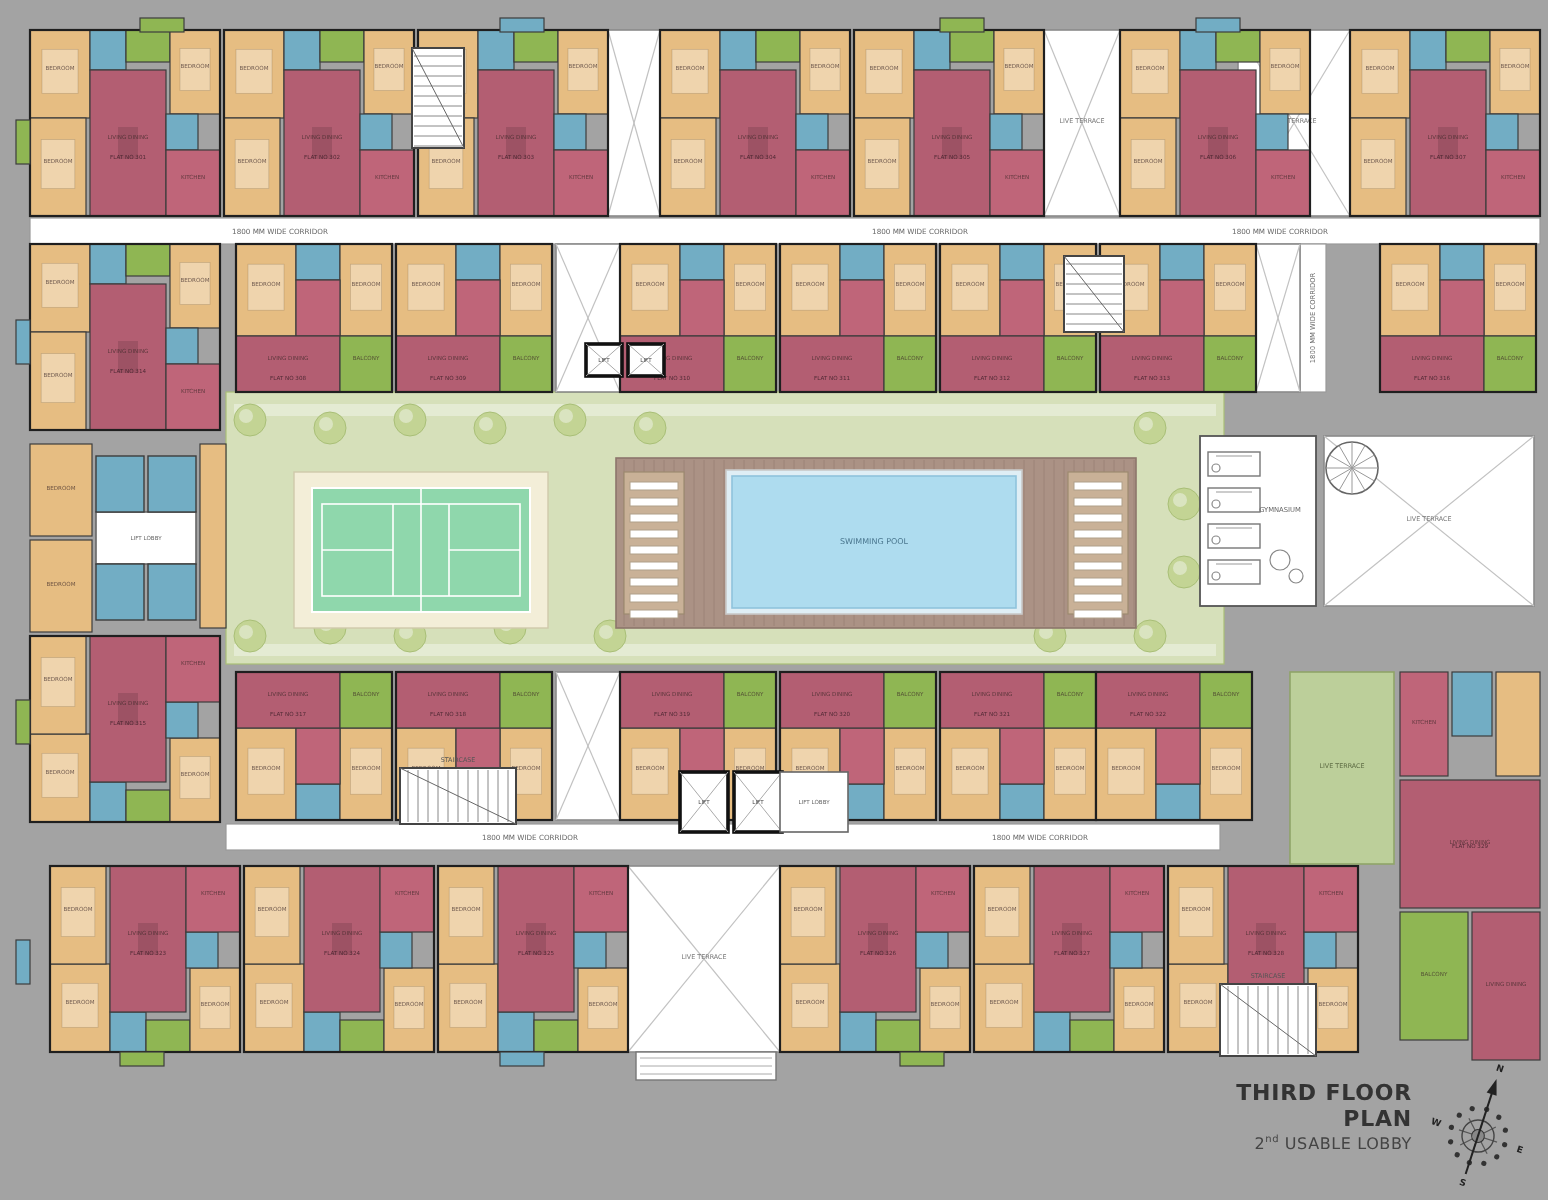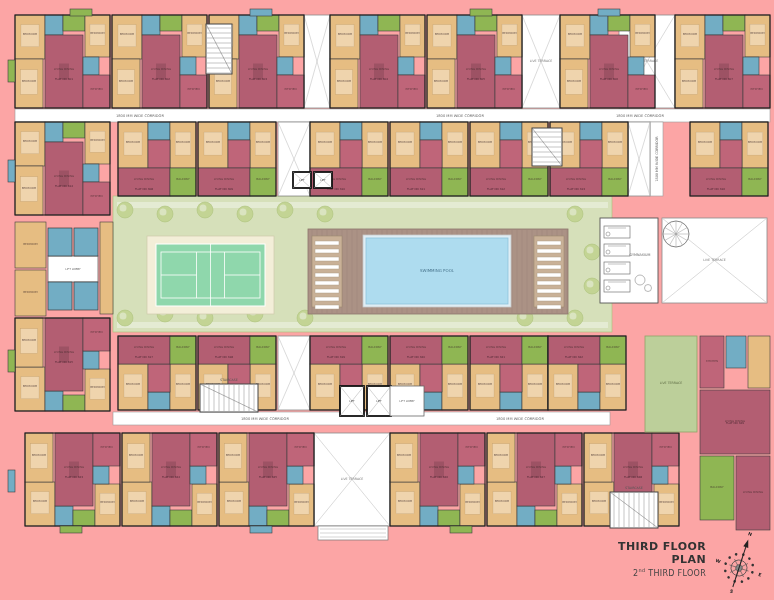--- a/index.html
+++ b/index.html
@@ -1,16 +1,16 @@
 <!DOCTYPE html>
 <html><head>
 <meta charset="utf-8">
 <style>
   html,body{margin:0;padding:0;background:#fff;}
-  #stage{position:relative;width:774px;height:600px;background:#fca5a5;overflow:hidden;
+  #stage{position:relative;width:774px;height:600px;background:#a3a3a3;overflow:hidden;
          font-family:"DejaVu Sans","Liberation Sans",sans-serif;}
   #plan{position:absolute;left:0;top:0;}
   #titleblock{position:absolute;left:584px;top:540px;width:122px;text-align:right;color:#3a3a3a;}
   #titleblock .t1{font-size:11px;font-weight:bold;letter-spacing:.4px;color:#333;}
   #titleblock .t2{font-size:8px;letter-spacing:.3px;margin-top:1px;color:#444;}
   #titleblock sup{font-size:5px;}
   svg text{font-family:"DejaVu Sans","Liberation Sans",sans-serif;}
 </style>
 </head>
 <body>
@@ -935,15 +935,15 @@
         <line x1="0" y1="20" x2="0" y2="-24" stroke="#222" stroke-width="1"></line>
         <polygon points="0,-30 -2.6,-22 2.6,-22" fill="#222"></polygon>
         <text x="0" y="-34" font-size="4.5" fill="#222" text-anchor="middle" font-weight="bold">N</text>
         <text x="22" y="1.5" font-size="4.5" fill="#222" text-anchor="middle" font-weight="bold">E</text>
         <text x="0" y="26" font-size="4.5" fill="#222" text-anchor="middle" font-weight="bold">S</text>
         <text x="-22" y="1.5" font-size="4.5" fill="#222" text-anchor="middle" font-weight="bold">W</text>
       </g>
     </svg>
   <div id="titleblock">
     <div class="t1">THIRD FLOOR PLAN</div>
-    <div class="t2"><span>2</span><sup>nd</sup><span> THIRD FLOOR</span></div>
+    <div class="t2"><span>2</span><sup>nd</sup><span> USABLE LOBBY</span></div>
   </div>
 </div>
 
 </body></html>

